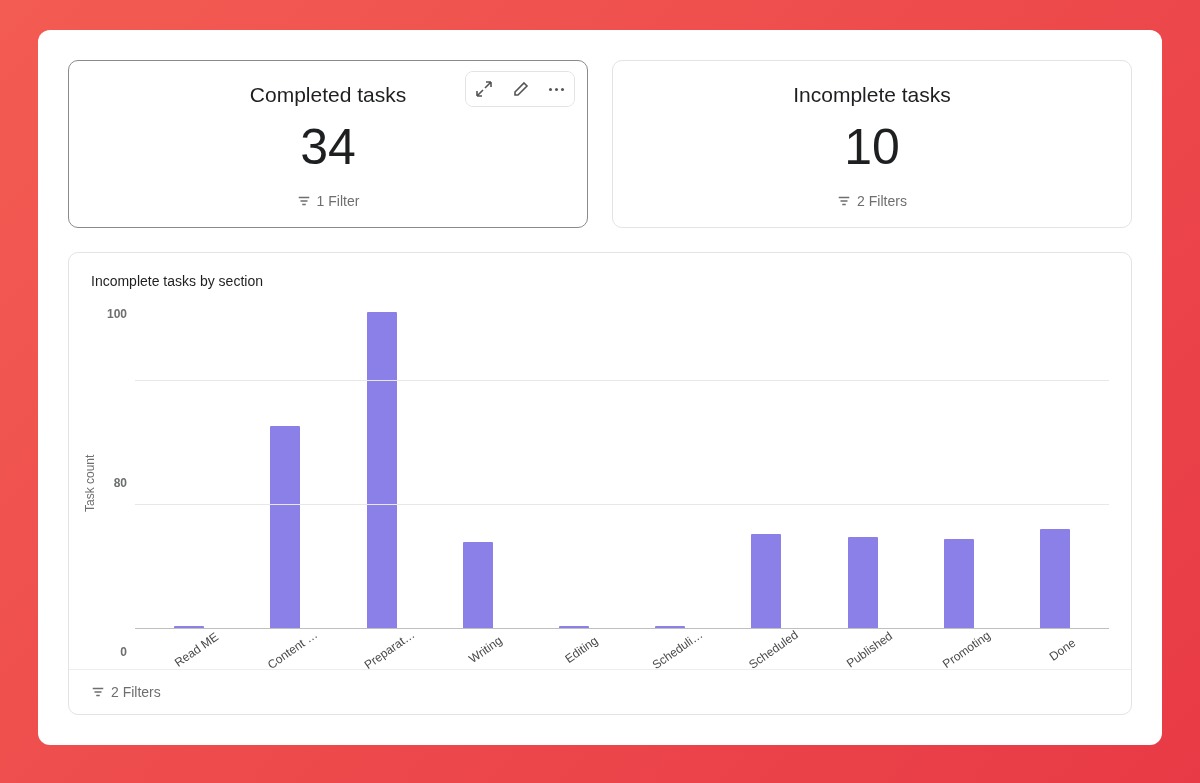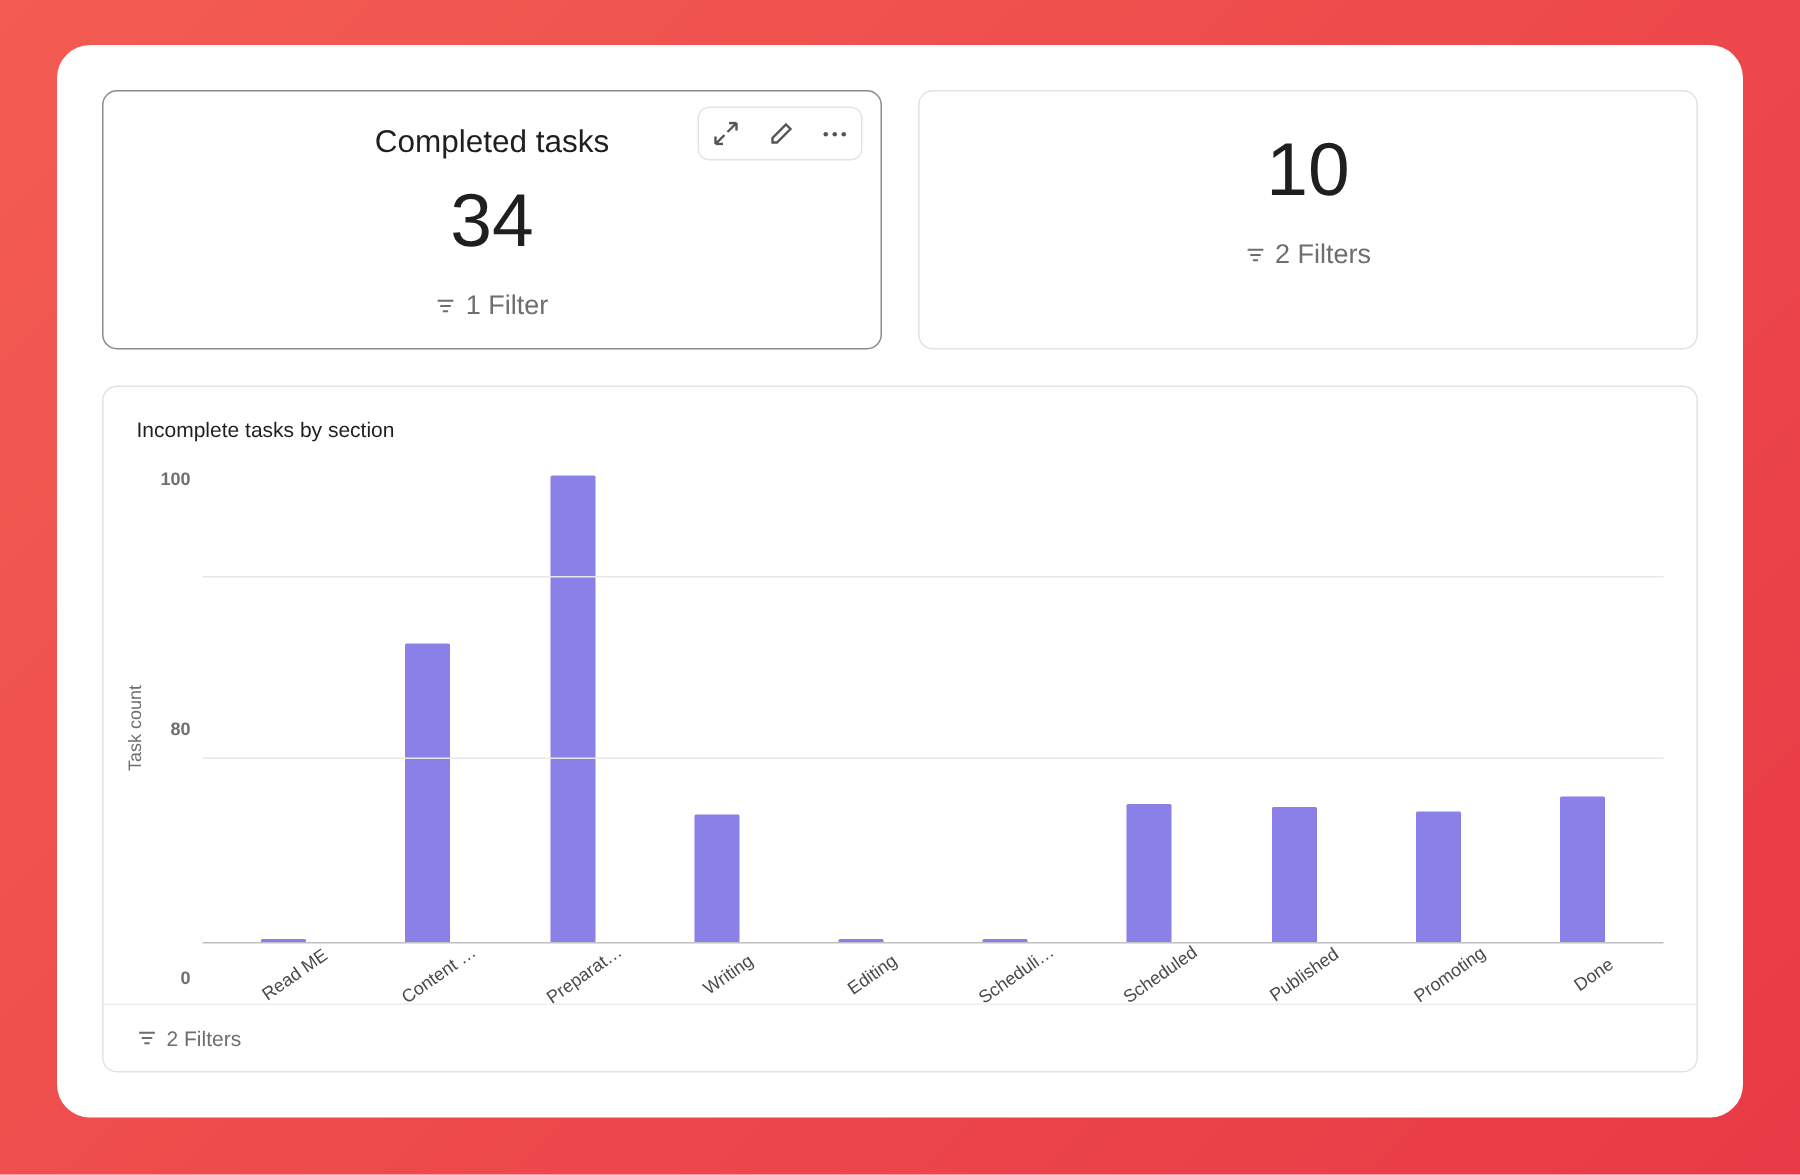--- a/index.html
+++ b/index.html
@@ -5,21 +5,21 @@
   * { box-sizing: border-box; margin: 0; padding: 0; }
   body {
     font-family: -apple-system, BlinkMacSystemFont, "Segoe UI", Helvetica, Arial, sans-serif;
     background: linear-gradient(135deg, #f35c52 0%, #e83a46 100%);
     width: 1200px;
     height: 783px;
     padding: 30px 38px 38px 38px;
   }
   .panel {
     background: #fff;
-    border-radius: 22px;
+    border-radius: 12px;
     width: 100%;
     height: 100%;
     padding: 30px;
     display: flex;
     flex-direction: column;
     gap: 24px;
   }
   .top-row {
     display: flex;
     gap: 24px;
@@ -48,21 +48,21 @@
     font-weight: 400;
     color: #1e1f21;
     line-height: 1.2;
     margin-bottom: 16px;
   }
   .filter-row {
     display: flex;
     align-items: center;
     gap: 6px;
     color: #6d6e6f;
-    font-size: 18px;
+    font-size: 14px;
   }
   .filter-icon-svg {
     width: 14px;
     height: 14px;
     stroke: #6d6e6f;
     stroke-width: 1.5;
     fill: none;
   }
   .action-bar {
     position: absolute;
@@ -222,20 +222,21 @@
       <div class="card-number">34</div>
       <div class="filter-row">
         <svg class="filter-icon-svg" viewBox="0 0 16 16">
             <path d="M2 4 H14 M4 8 H12 M6 12 H10"></path>
           </svg>
         <span>1 Filter</span>
       </div>
     </div>
 
     <div class="card">
+      <div class="card-title">Incomplete tasks</div>
       <div class="card-number">10</div>
       <div class="filter-row">
         <svg class="filter-icon-svg" viewBox="0 0 16 16">
             <path d="M2 4 H14 M4 8 H12 M6 12 H10"></path>
           </svg>
         <span>2 Filters</span>
       </div>
     </div>
 
   </div>

